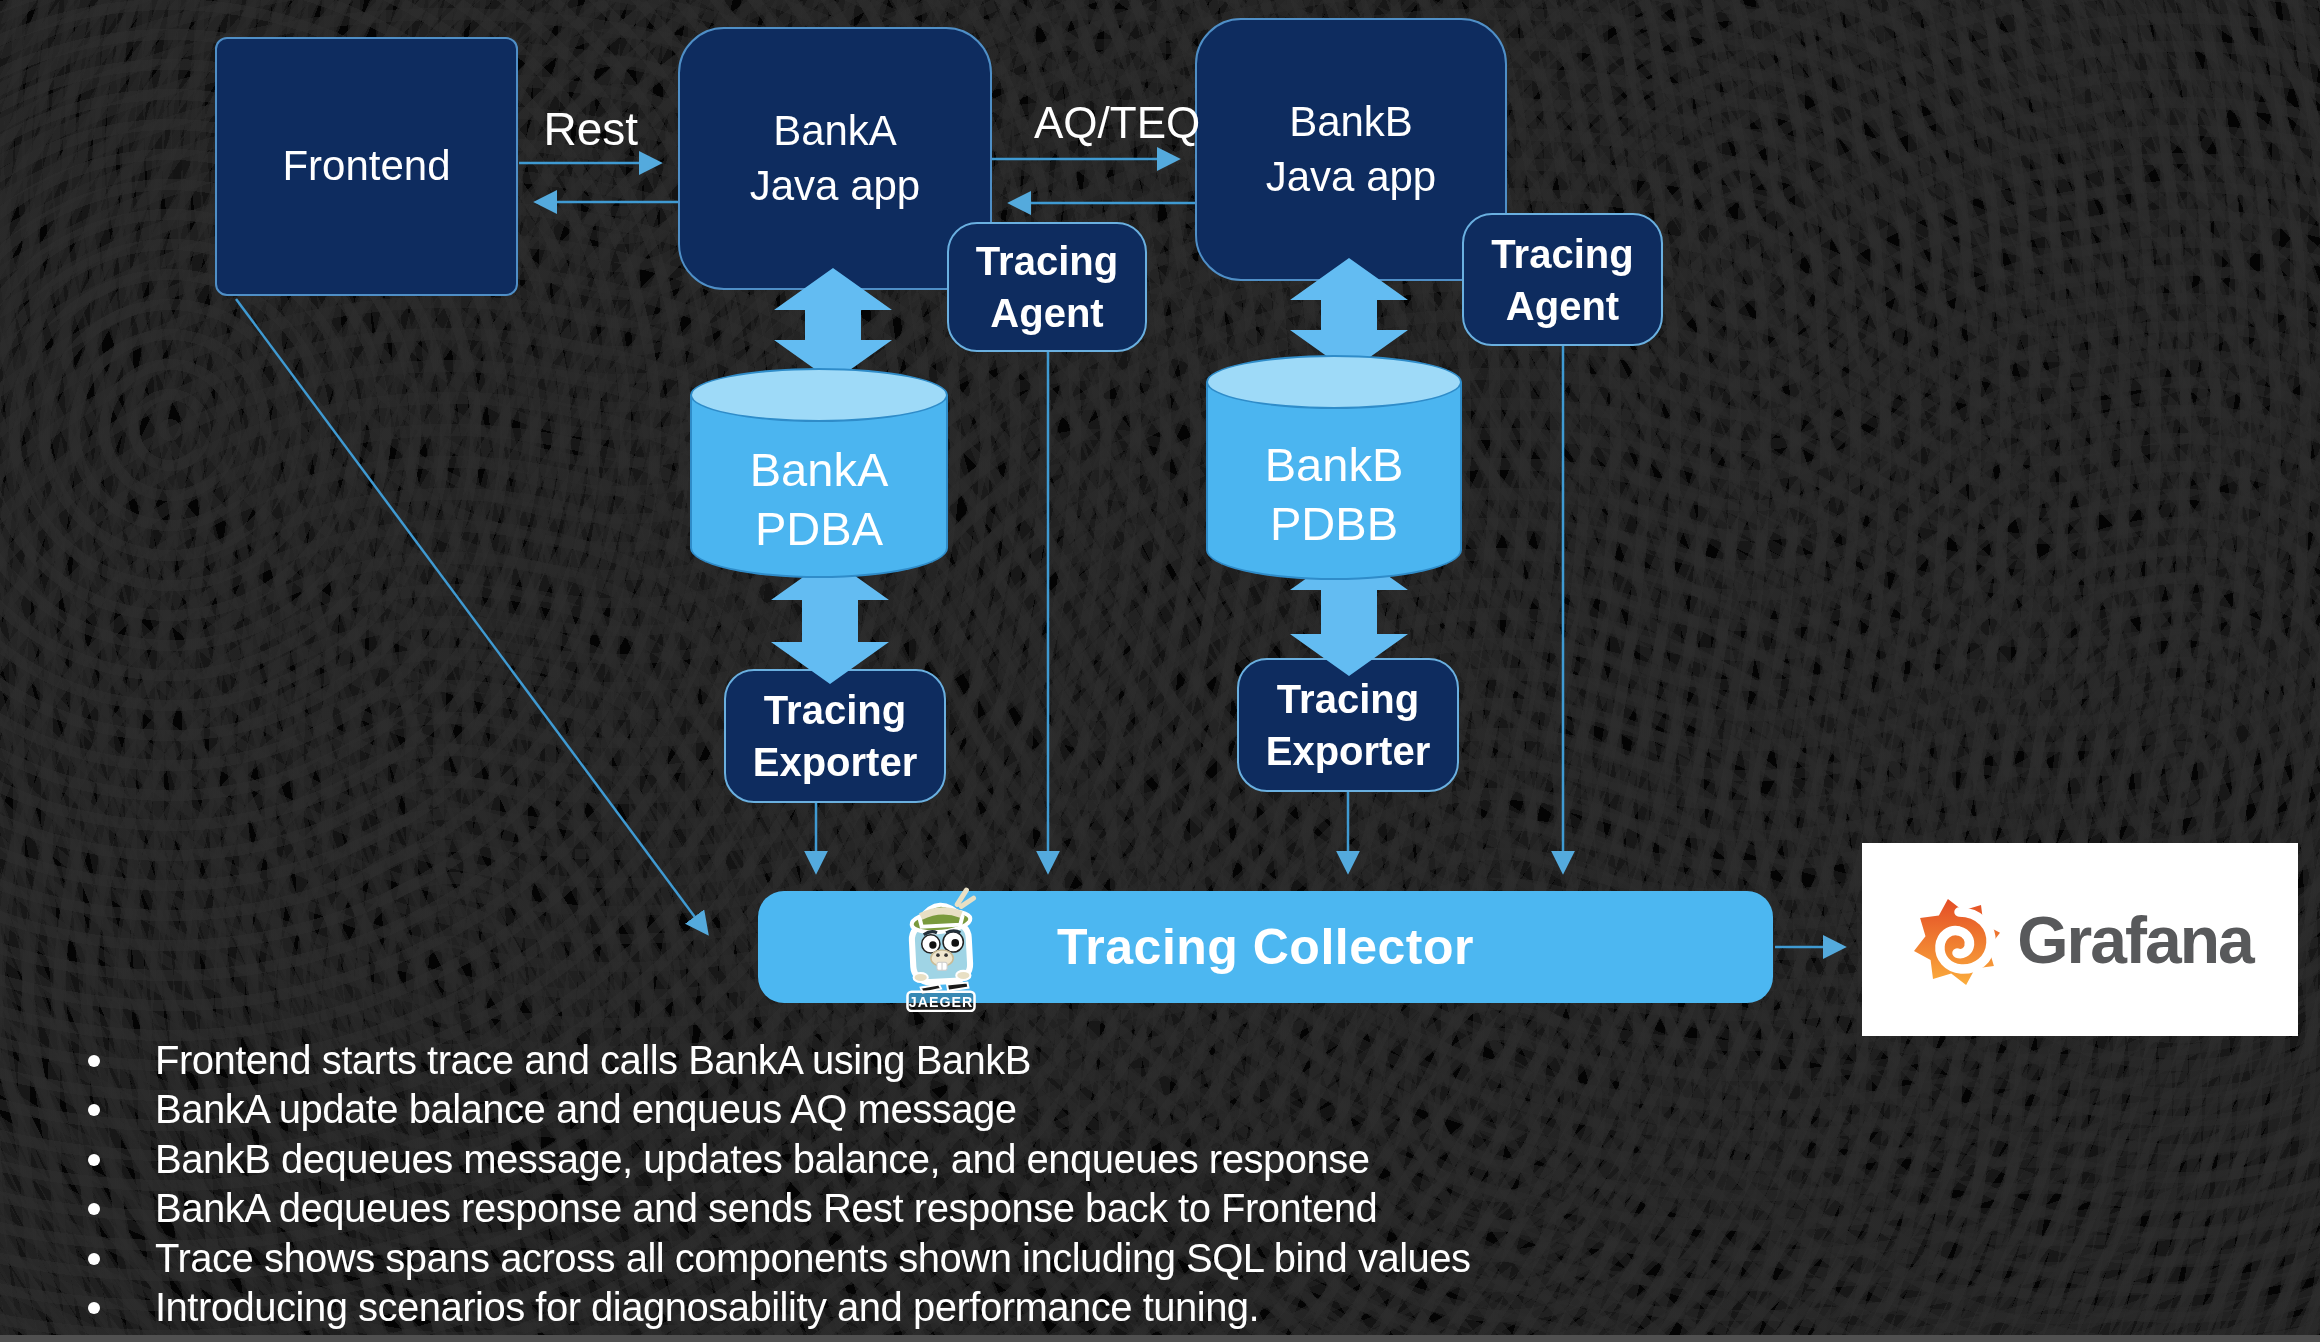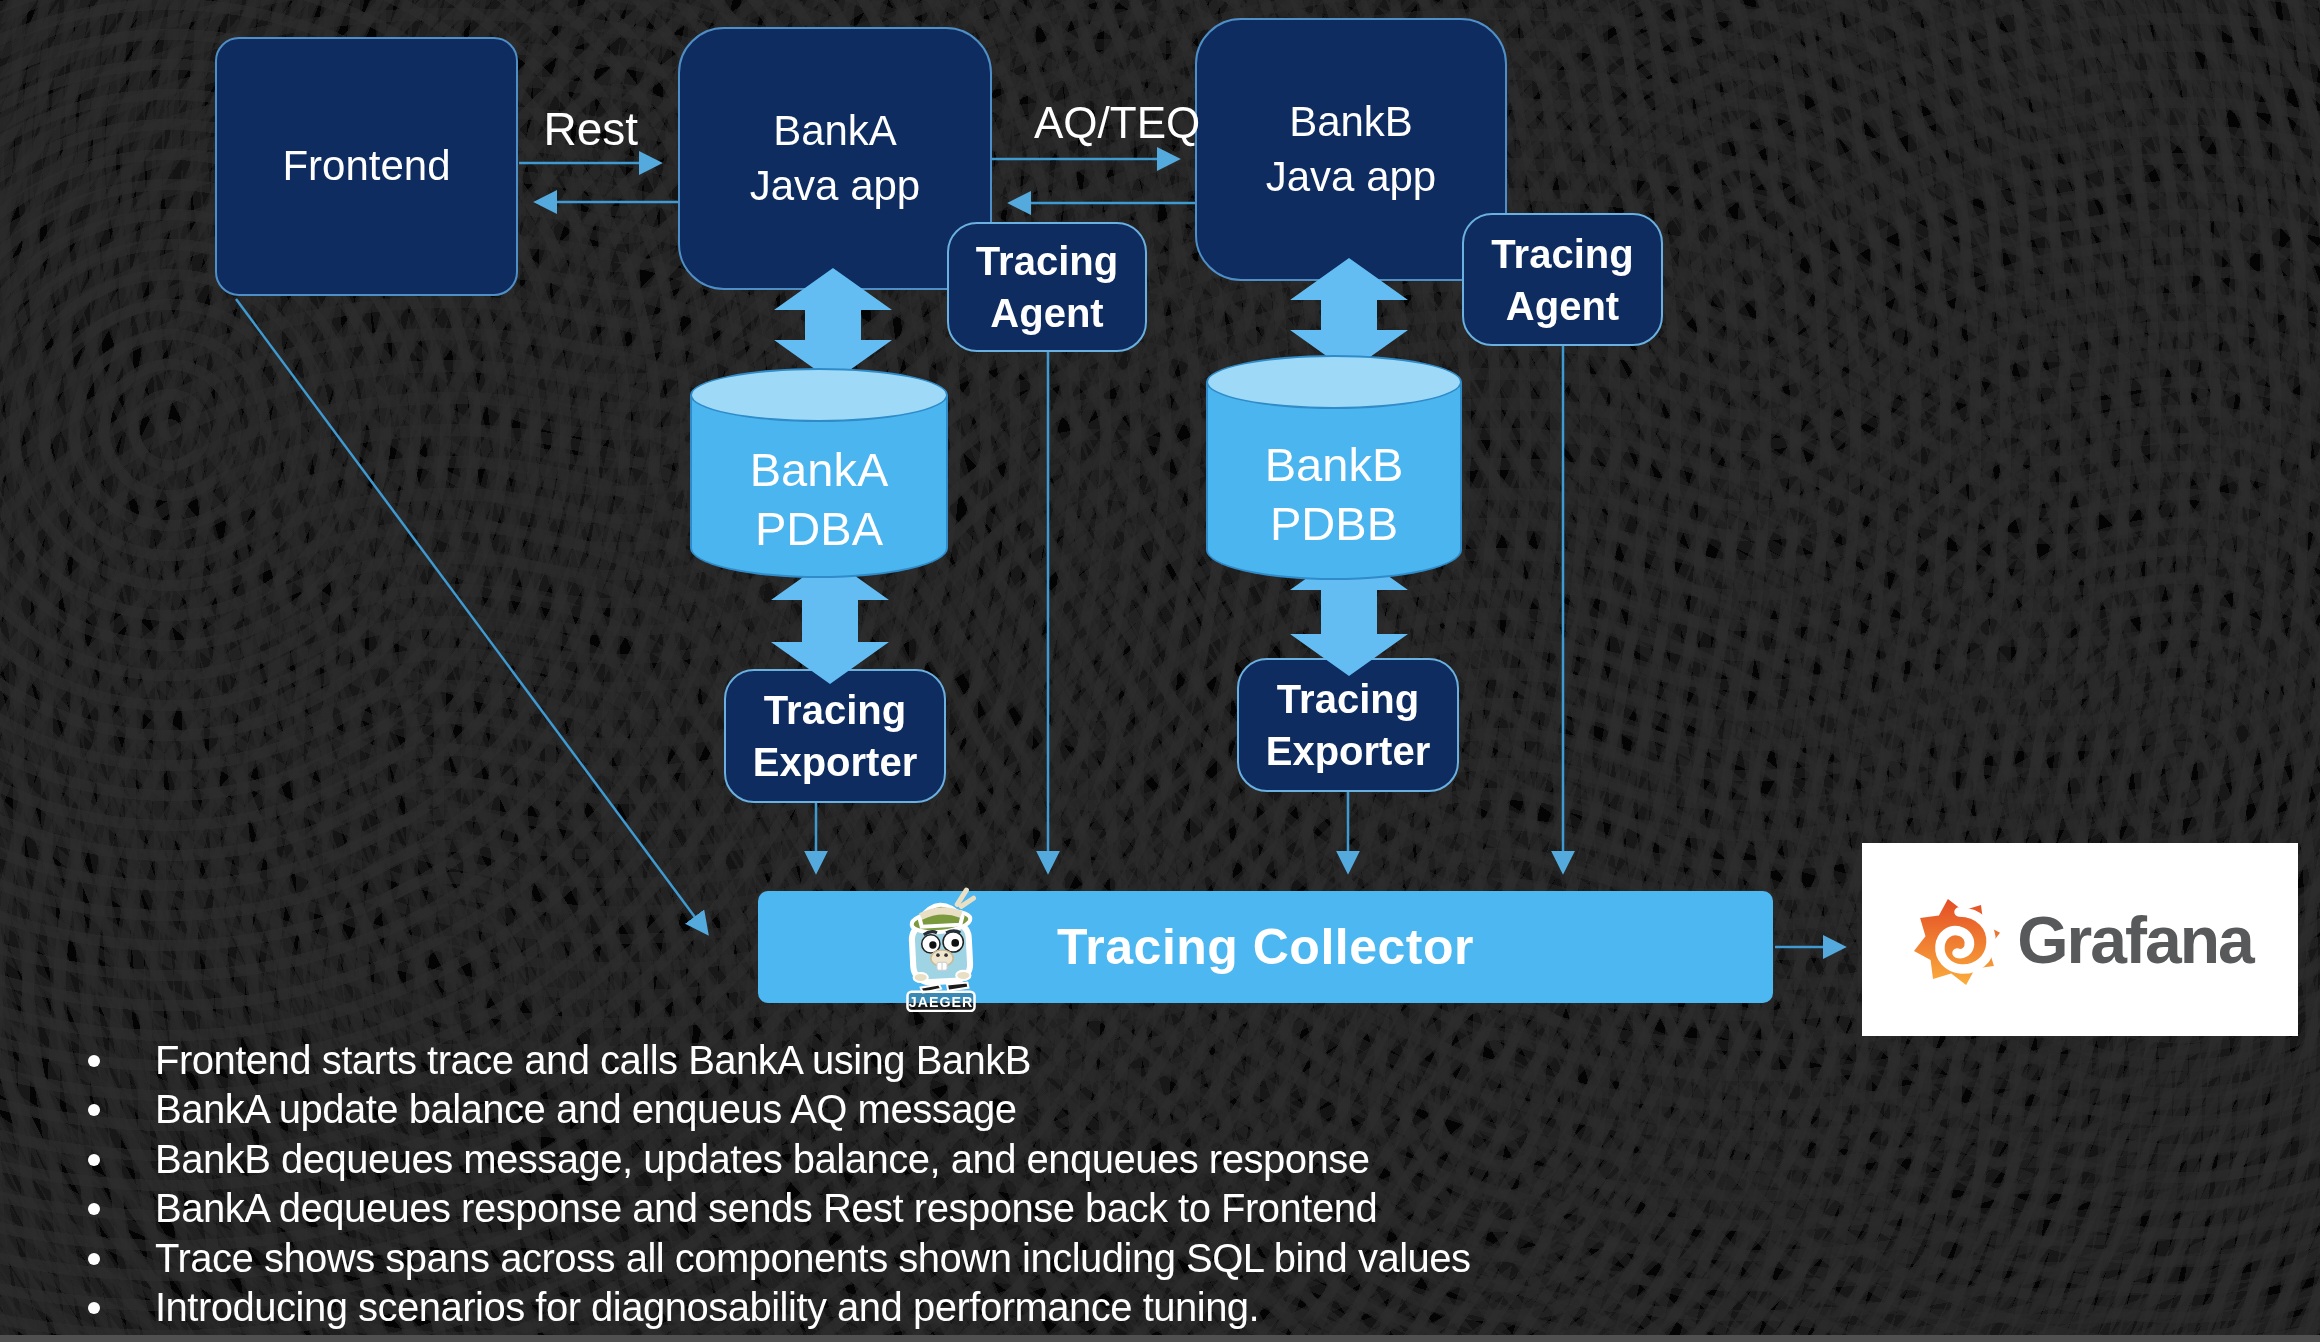--- a/index.html
+++ b/index.html
@@ -37,21 +37,21 @@
   .cyl-top{position:absolute;left:0;right:0;top:0;height:54px;box-sizing:border-box;
     background:#9edaf8;border:2px solid #2f8cc9;border-radius:50%;}
   .cyl-label{position:absolute;left:0;right:0;top:54px;bottom:0;
     display:flex;flex-direction:column;align-items:center;justify-content:center;
     color:#fff;font-size:47px;line-height:1.25;text-align:center;}
 
   .edge-label{position:absolute;z-index:2;color:#fff;text-align:right;}
 
   .collector{
     position:absolute;z-index:2;left:758px;top:891px;width:1015px;height:112px;
-    background:#4cb7f1;border-radius:10px;
+    background:#4cb7f1;border-radius:26px;
     display:flex;align-items:center;justify-content:center;
     color:#fff;font-size:50px;font-weight:bold;letter-spacing:.5px;
   }
   .jaeger{position:absolute;z-index:5;left:890px;top:882px;width:102px;height:130px;}
 
   .grafana-card{
     position:absolute;z-index:2;left:1862px;top:843px;width:436px;height:193px;
     background:#fff;display:flex;align-items:center;justify-content:center;gap:10px;
   }
   .grafana-text{color:#58595b;font-size:66px;font-weight:bold;letter-spacing:-2px;}
@@ -82,21 +82,21 @@
       <line x1="1196" y1="203" x2="1012" y2="203" marker-end="url(#ah)"></line>
       <line x1="1048" y1="352" x2="1048" y2="870" marker-end="url(#ah)"></line>
       <line x1="1563" y1="346" x2="1563" y2="870" marker-end="url(#ah)"></line>
       <line x1="816" y1="803" x2="816" y2="870" marker-end="url(#ah)"></line>
       <line x1="1348" y1="792" x2="1348" y2="870" marker-end="url(#ah)"></line>
       <line x1="236" y1="299" x2="706" y2="932" marker-end="url(#ah)"></line>
       <line x1="1775" y1="947" x2="1842" y2="947" marker-end="url(#ah)"></line>
     </g>
   </svg>
 
-  <div class="node big" style="left:215px;top:37px;width:303px;height:259px;border-radius:24px;">
+  <div class="node big" style="left:215px;top:37px;width:303px;height:259px;border-radius:12px;">
     <div class="line">Frontend</div>
   </div>
 
   <div class="node big" style="left:678px;top:27px;width:314px;height:263px;">
     <div class="line">BankA</div>
     <div class="line">Java app</div>
   </div>
 
   <div class="node big" style="left:1195px;top:18px;width:312px;height:263px;">
     <div class="line">BankB</div>

